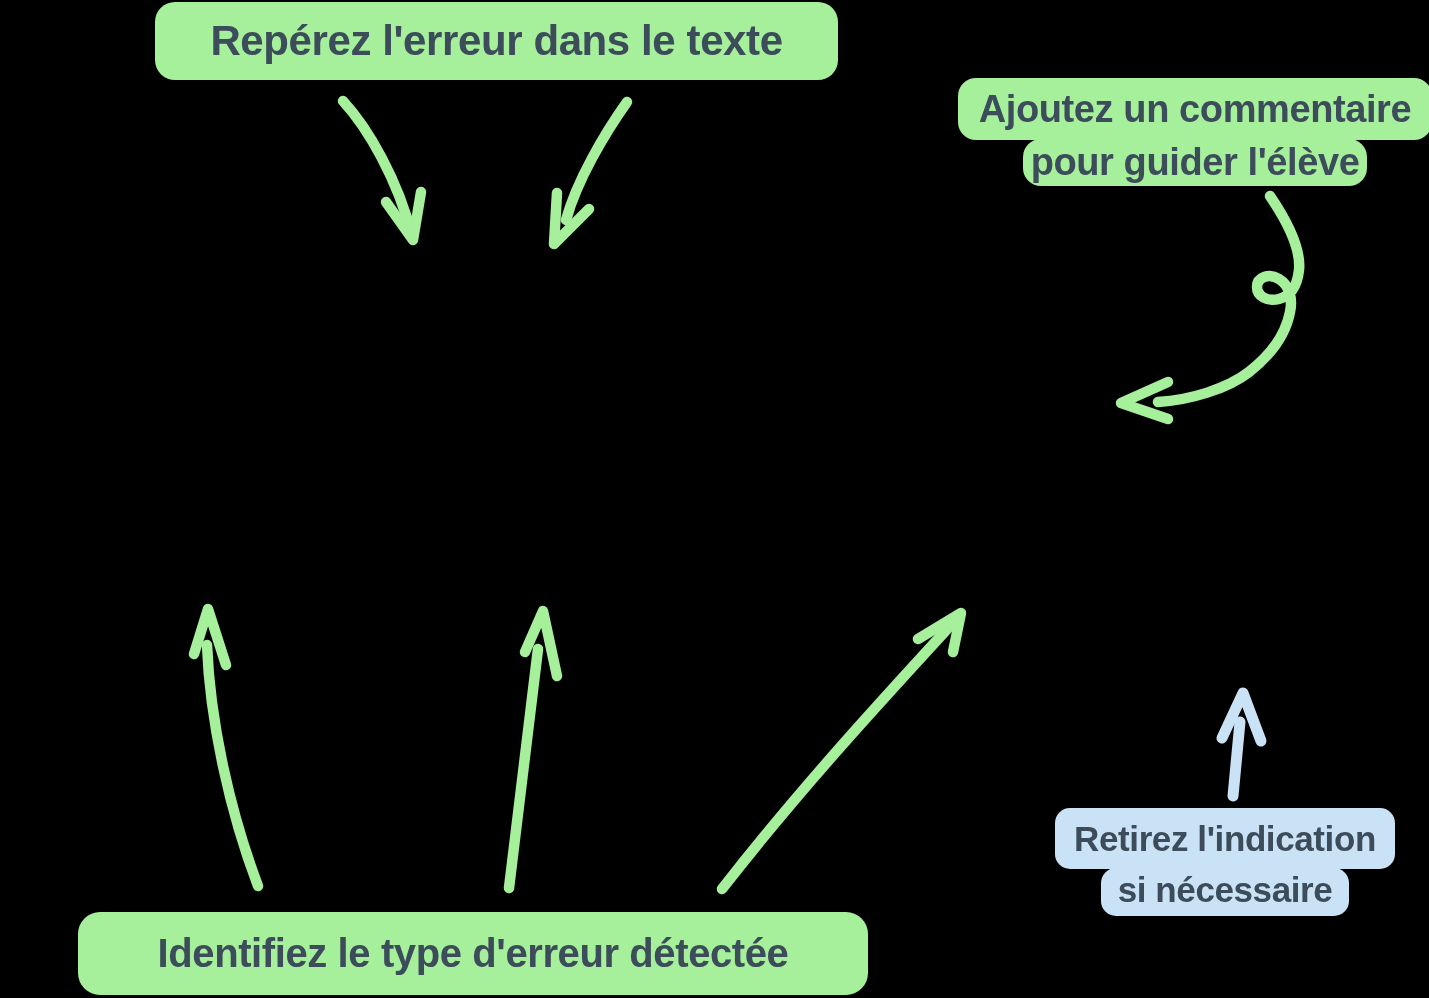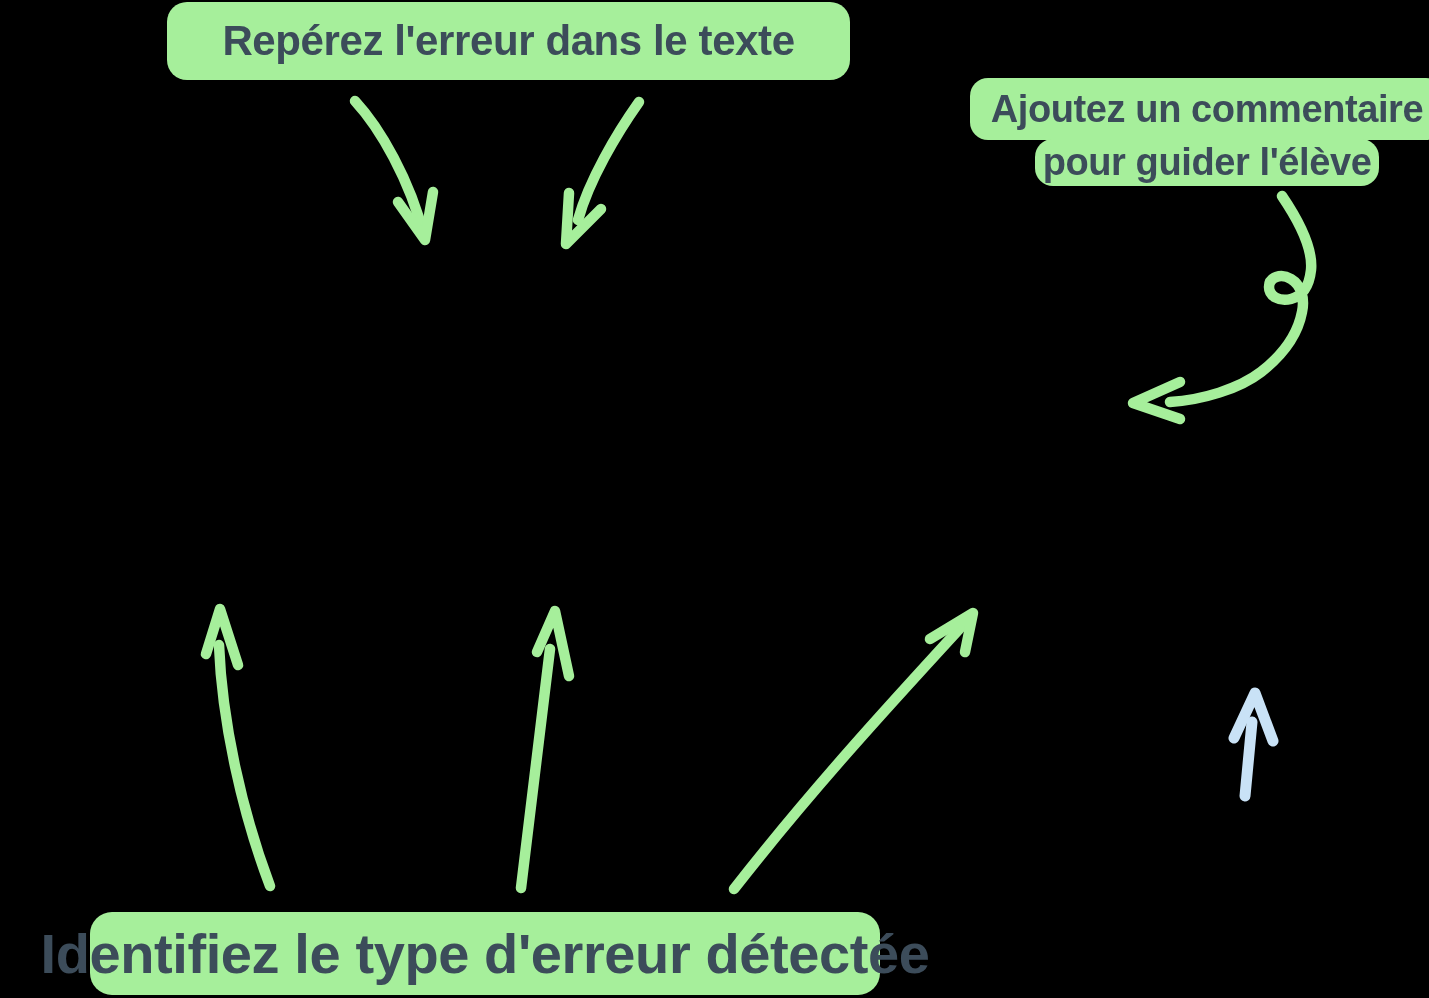--- a/index.html
+++ b/index.html
@@ -6,38 +6,37 @@
   body {
     width: 1429px; height: 998px;
     background: #000000;
     overflow: hidden;
     font-family: "Liberation Sans", "DejaVu Sans", sans-serif;
   }
   .canvas {
     position: relative;
     width: 1234px; height: 998px;
     background: var(--background, #000);
-    margin-left: 12px;
   }
   .box-label {
     position: absolute;
     display: flex; align-items: center; justify-content: center;
     background: var(--green);
     color: var(--text_dark);
     font-weight: 600;
     letter-spacing: -0.4px;
     white-space: nowrap;
   }
   #label-top-left {
     left: 155px; top: 2px; width: 683px; height: 78px;
     border-radius: 20px; font-size: 42px;
   }
   #label-bottom-left {
     left: 78px; top: 912px; width: 790px; height: 83px;
-    border-radius: 22px; font-size: 56px;
+    border-radius: 22px; font-size: 40px;
   }
   .pill-stack {
     position: absolute;
     text-align: center;
   }
   .pill-row { line-height: 0; }
   .pill {
     display: inline-block;
     color: var(--text_dark);
     font-weight: 600;
@@ -84,20 +83,24 @@
 
   <div class="pill-stack" id="label-top-right">
     <div class="pill-row row1"><span class="pill">Ajoutez un commentaire</span></div>
     <div class="pill-row row2"><span class="pill">pour guider l'élève</span></div>
   </div>
 
   <div class="box-label" id="label-bottom-left">
     <span>Identifiez le type d'erreur détectée</span>
   </div>
 
+  <div class="pill-stack" id="label-bottom-right">
+    <div class="pill-row row1"><span class="pill">Retirez l'indication</span></div>
+    <div class="pill-row row2"><span class="pill">si nécessaire</span></div>
+  </div>
 
   <svg class="arrows" viewBox="0 0 1429 998" aria-hidden="true">
 
     <g>
       <path class="green-stroke" d="M 343 101 C 368 128 398 180 412 236"></path>
       <path class="green-stroke" d="M 386 202 L 413 240 L 421 192"></path>
     </g>
 
     <g>
       <path class="green-stroke" d="M 627 102 C 605 133 577 180 566 220"></path>

